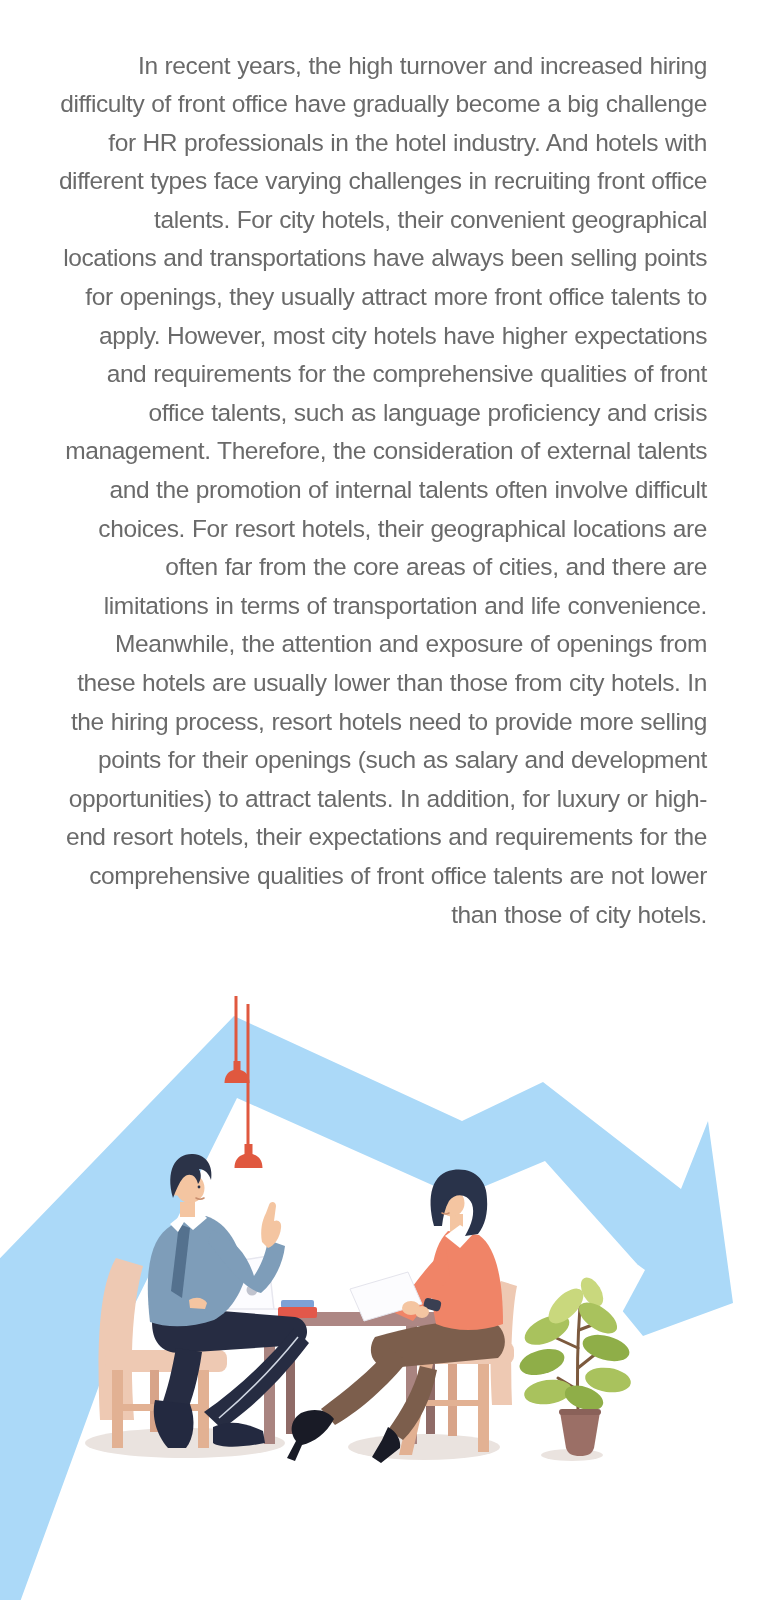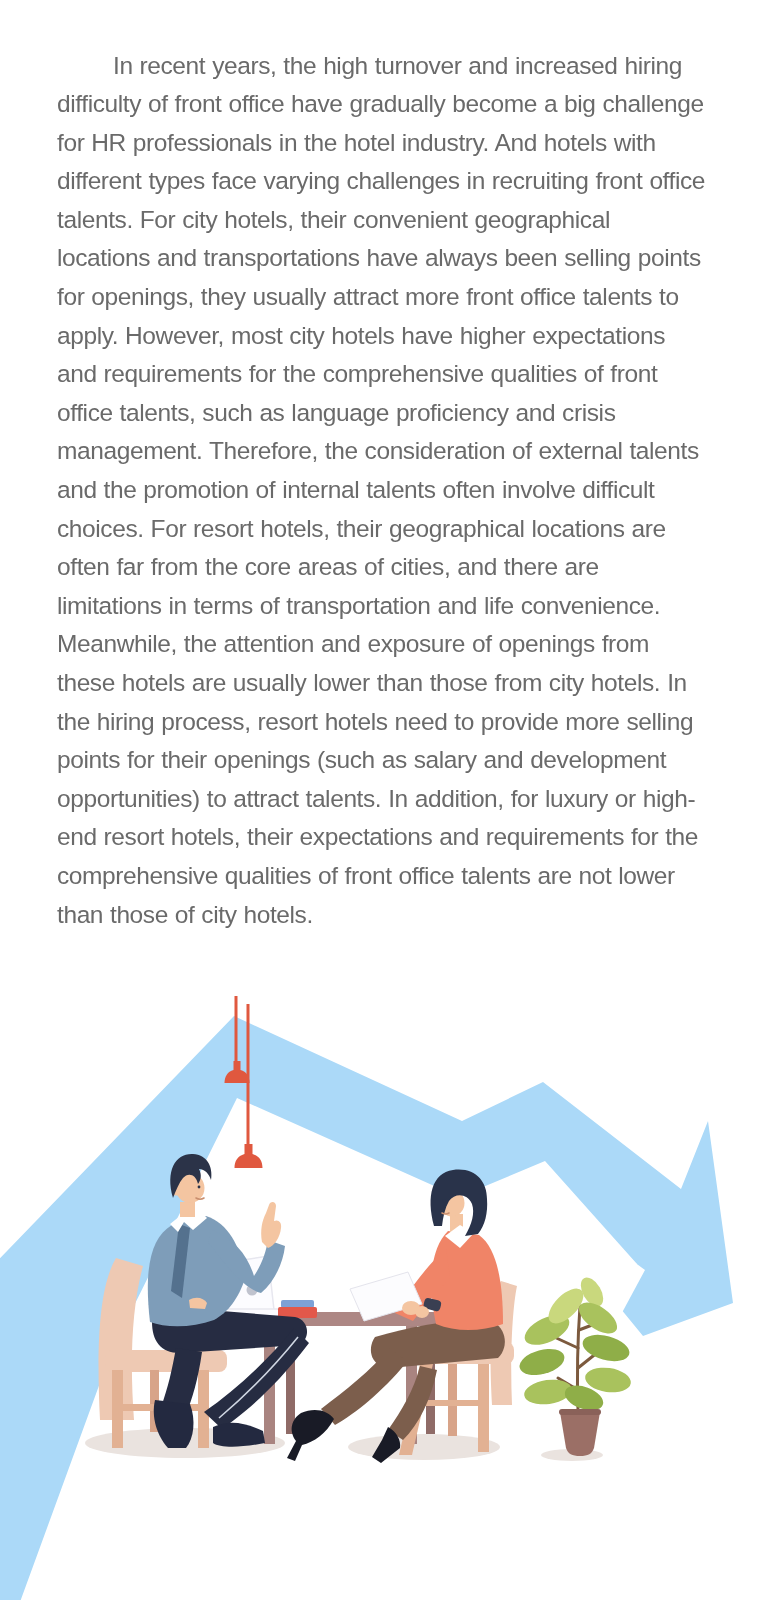--- a/index.html
+++ b/index.html
@@ -4,21 +4,21 @@
 <style>
   html,body{margin:0;padding:0;}
   body{
     width:759px;height:1600px;position:relative;overflow:hidden;
     background:#ffffff;
     font-family:"Liberation Sans","DejaVu Sans",sans-serif;
   }
   .article{
     position:absolute;top:22px;left:57px;width:650px;
     font-size:24.5px;line-height:38.6px;letter-spacing:-0.4px;
-    color:#6a6a6a;text-align:left;text-indent:56px;
+    color:#6a6a6a;text-align:right;text-indent:56px;
     word-spacing:0.5px;
   }
   .illustration{
     position:absolute;top:990px;left:0;width:759px;height:610px;
   }
   .thin-line{fill:none;stroke:#cfd6e2;stroke-width:1.6;}
   .face-line{fill:none;stroke:#c98f6f;stroke-width:1.6;stroke-linecap:round;}
   .paper-edge{stroke:#e4e4ec;stroke-width:1;}
   .laptop-edge{stroke:#e7e7ef;stroke-width:1.5;}
   .branch{fill:none;stroke:#7c5a3e;stroke-width:3;stroke-linecap:round;}

